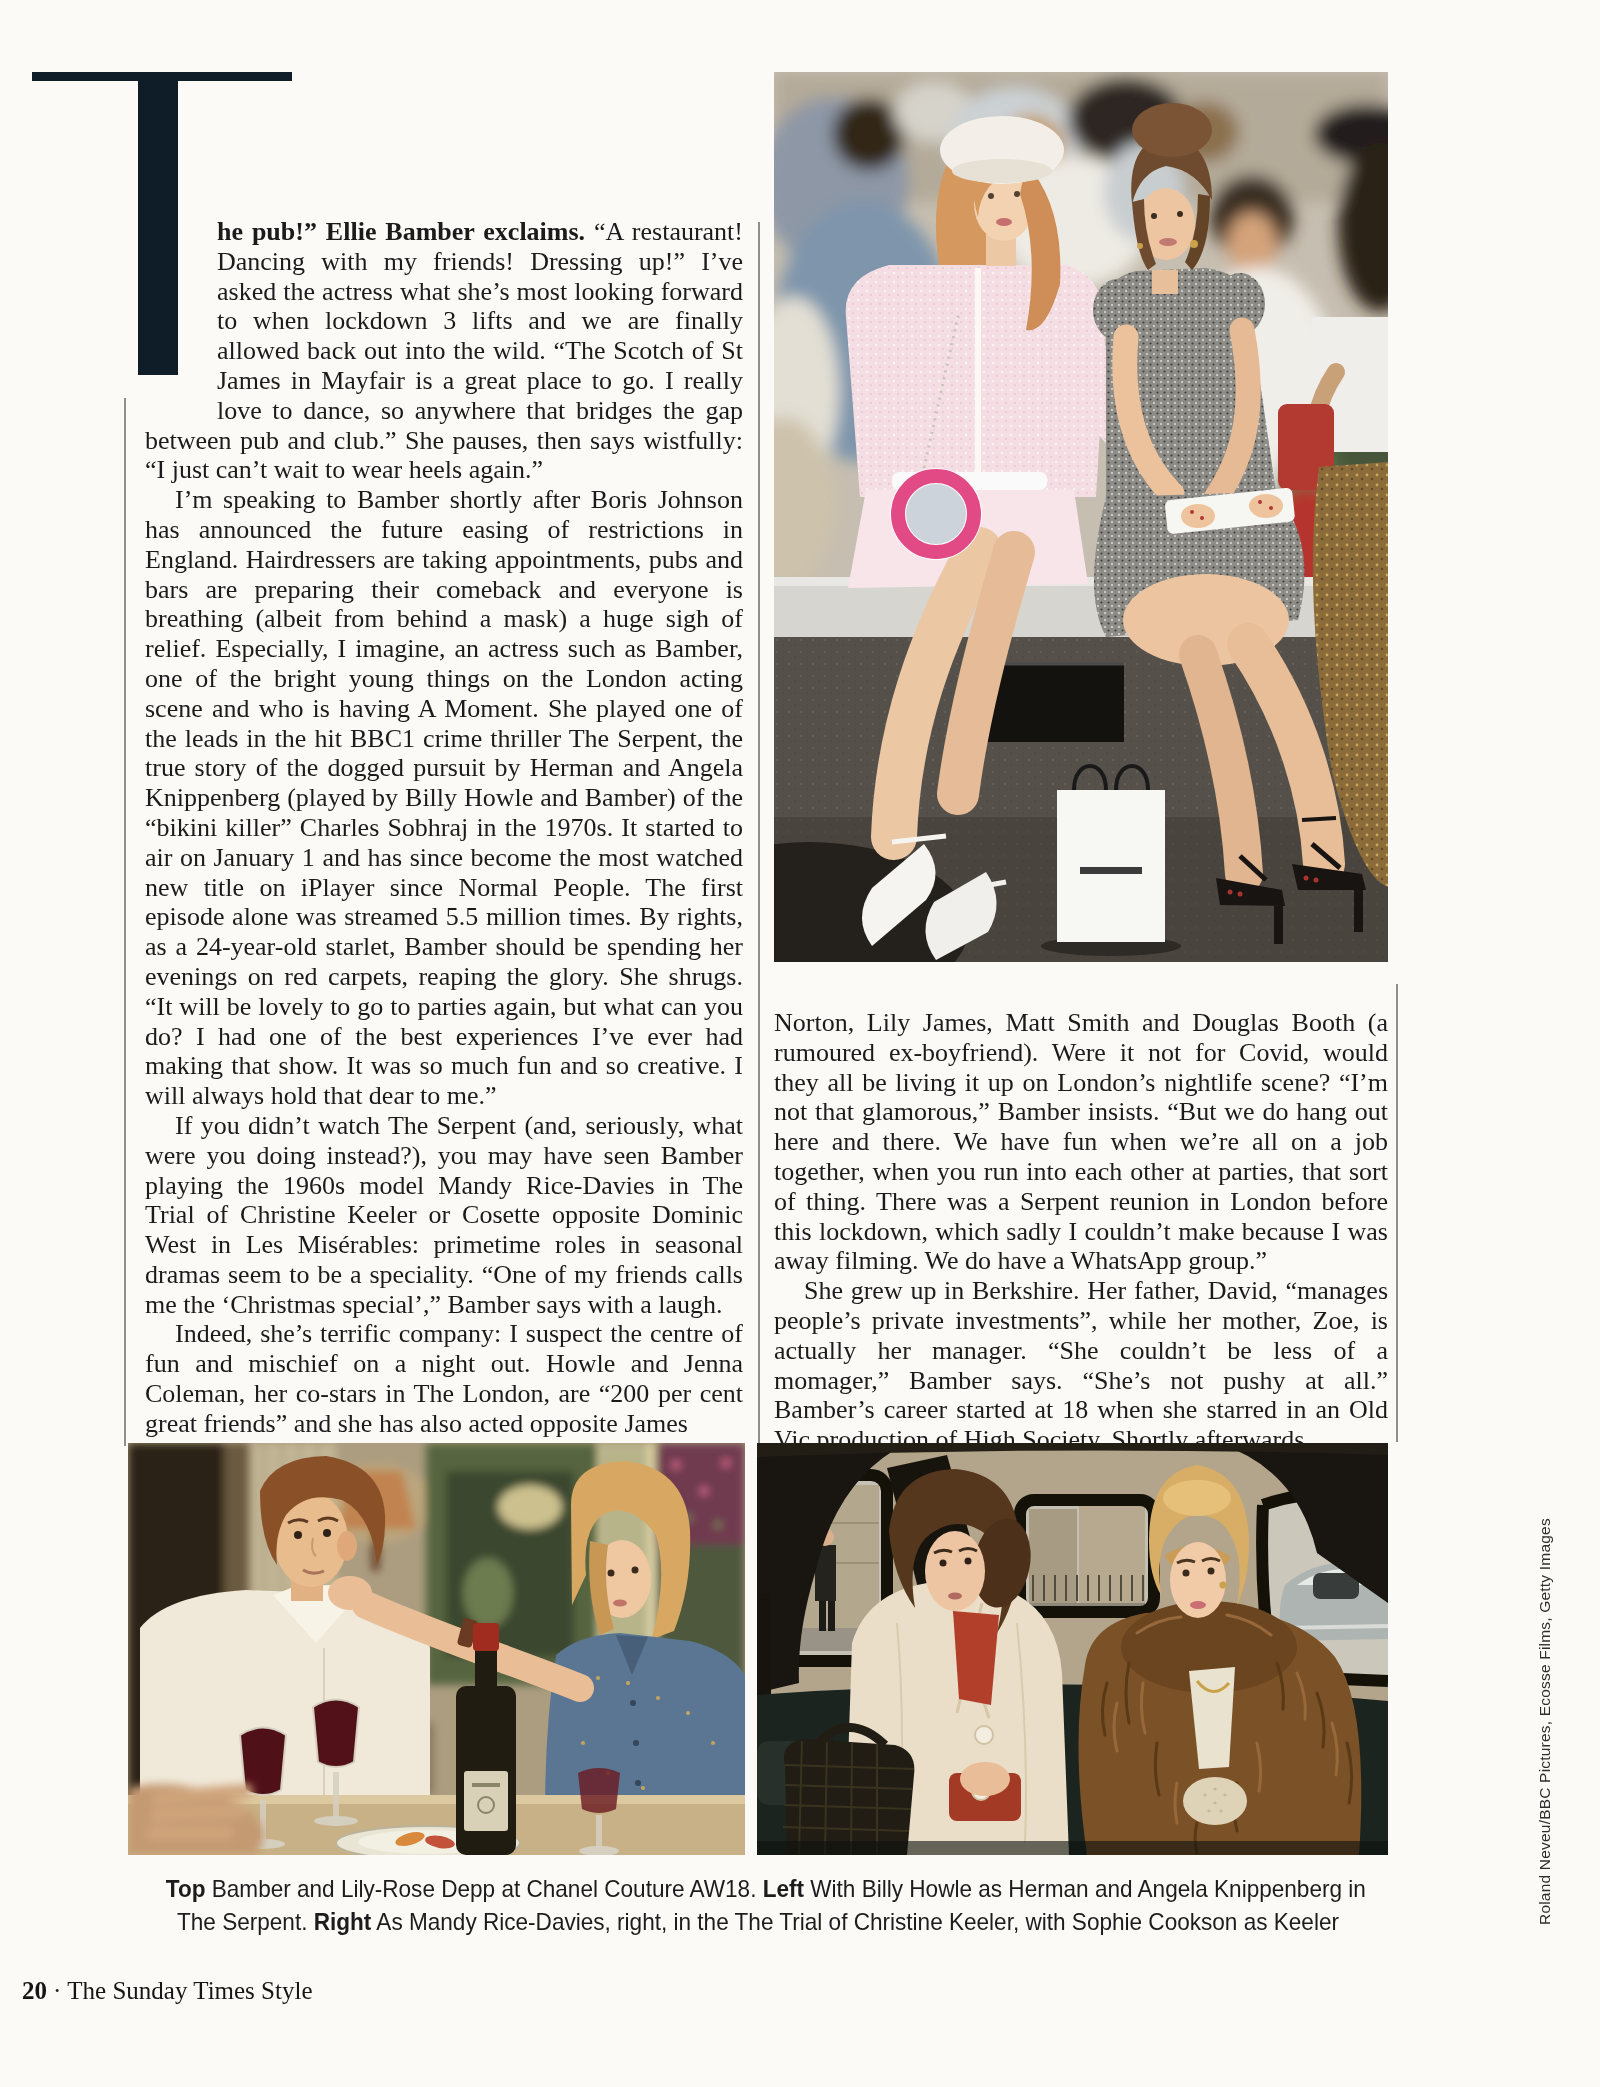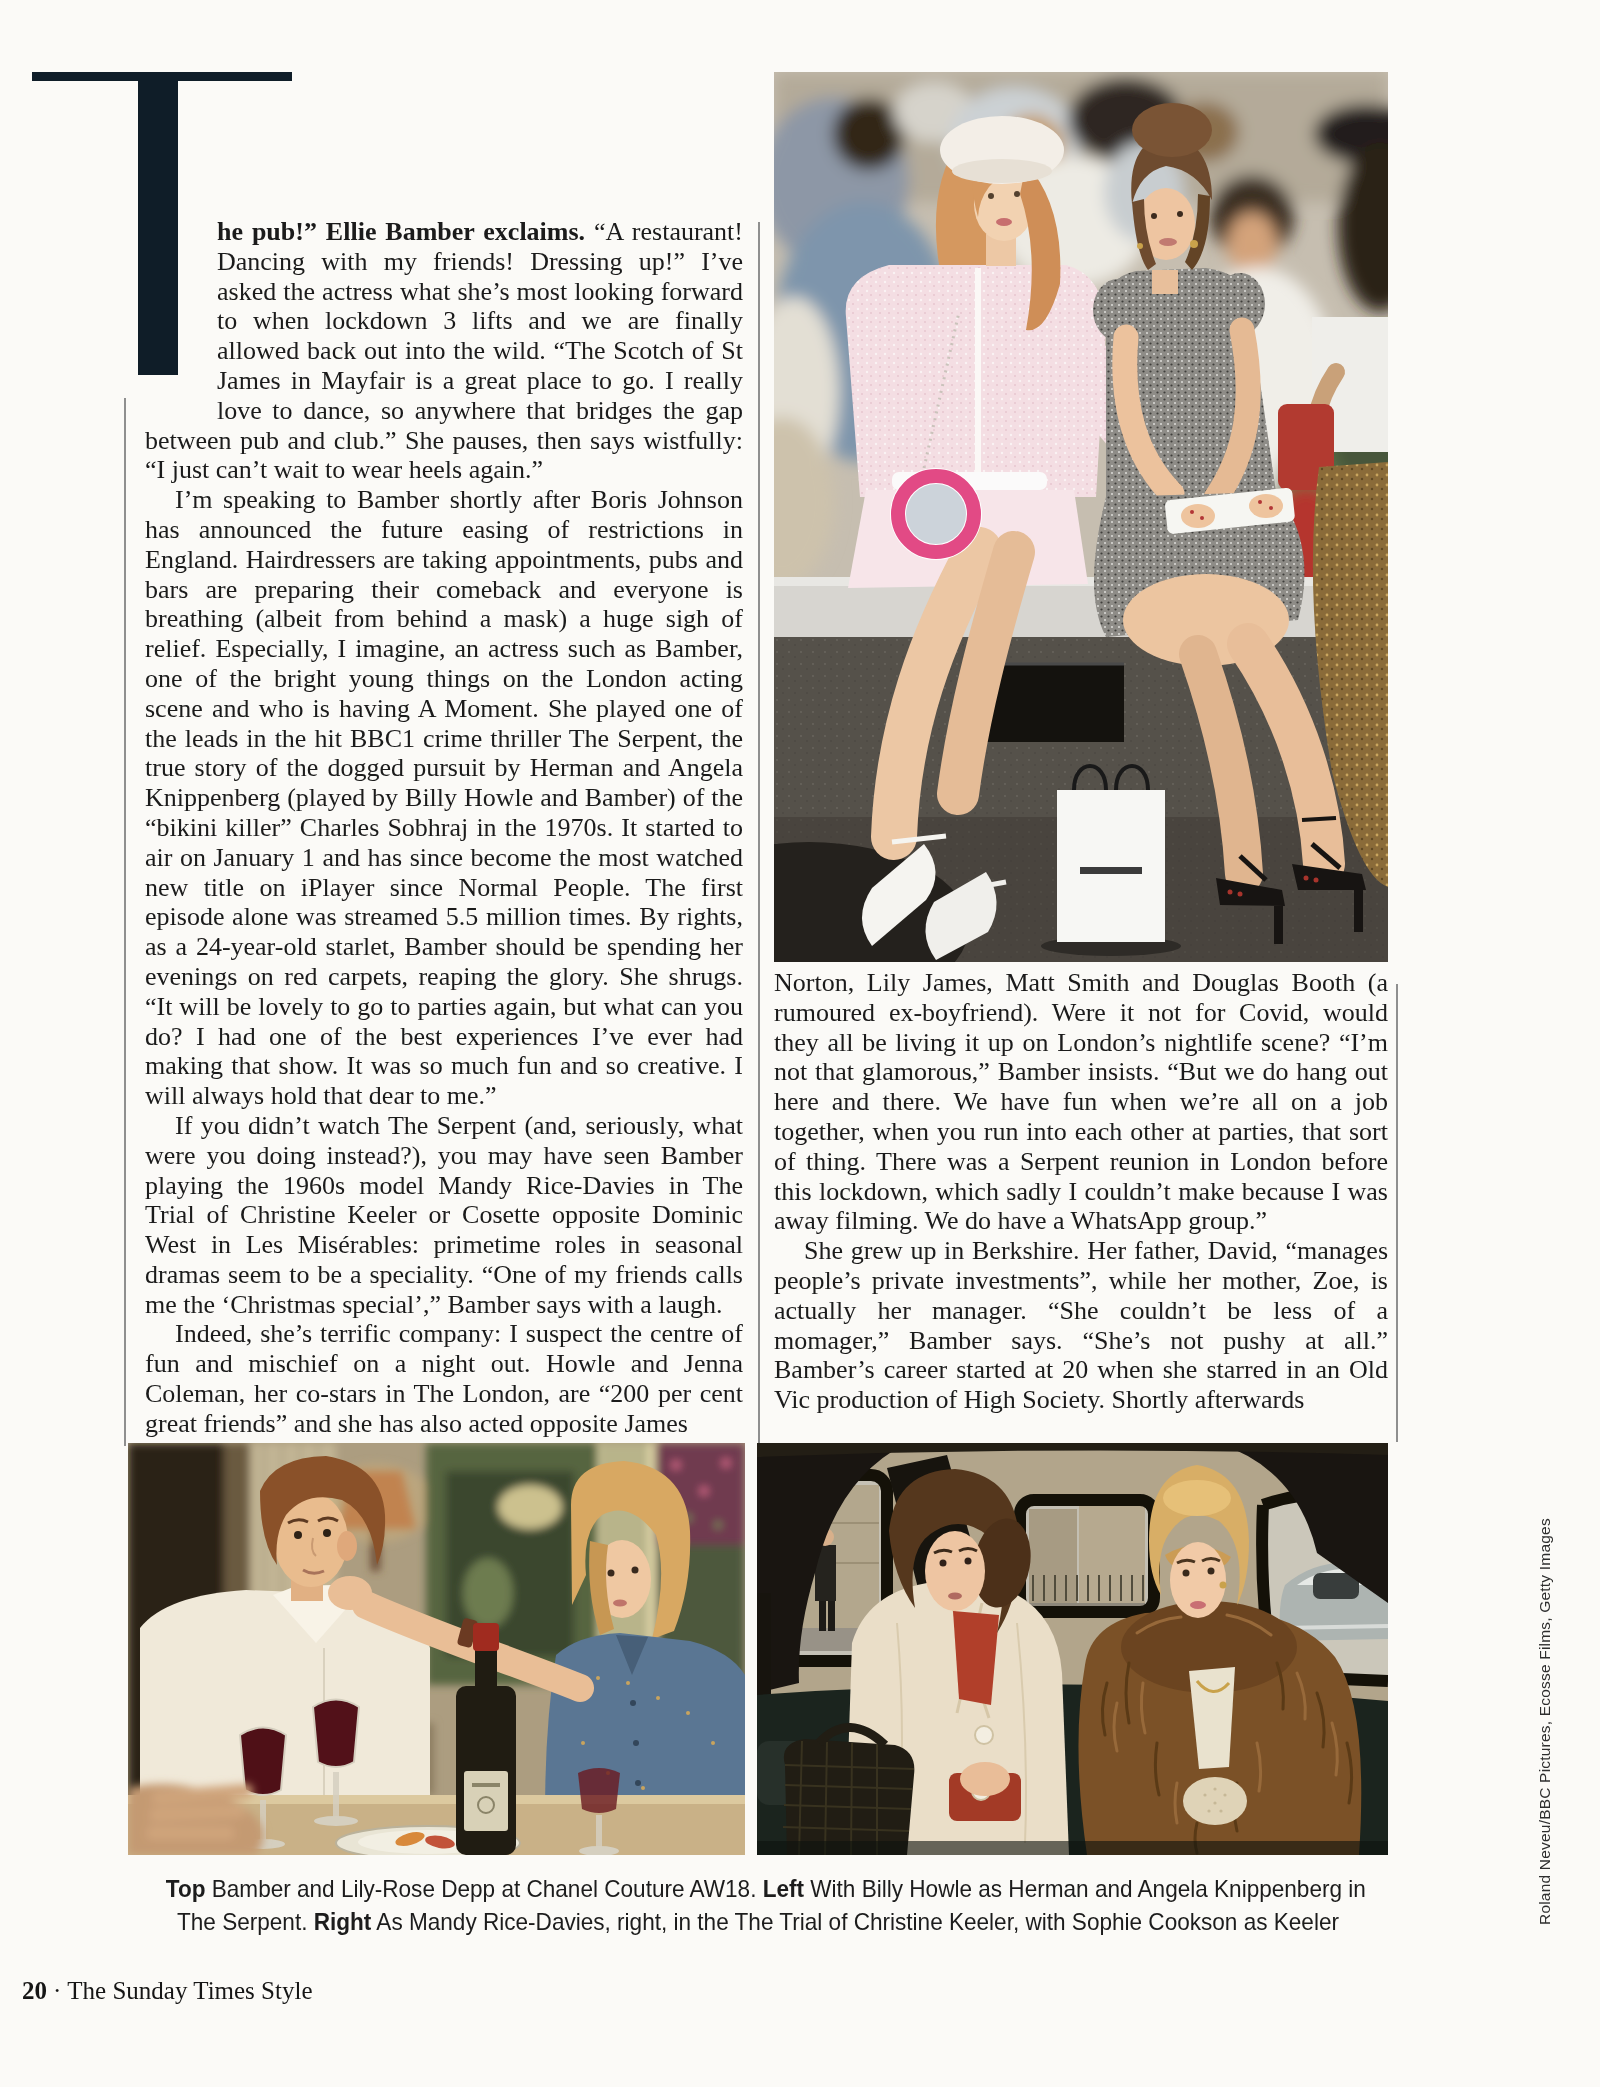--- a/index.html
+++ b/index.html
@@ -4,21 +4,21 @@
 <style>
   html,body{margin:0;padding:0;}
   body{background:#e8e8e8;}
   .page{position:relative;width:1600px;height:2087px;margin:0 auto;background:#fbfaf7;overflow:hidden;font-family:"Liberation Serif",serif;}
   
   .dc-bar{position:absolute;left:32px;top:72px;width:260px;height:9px;background:var(--drop-cap,#0f1d28);}
   .dc-stem{position:absolute;left:138px;top:72px;width:40px;height:303px;background:var(--drop-cap,#0f1d28);}
   
   .bodycol{position:absolute;font-size:26px;line-height:29.8px;color:var(--body-text,#1b1b1b);text-align:justify;}
   #left-col{left:145px;top:217px;width:598px;height:1232px;overflow:hidden;}
-  #right-col{left:774px;top:968px;width:614px;height:458px;overflow:hidden;}
+  #right-col{left:774px;top:1008px;width:614px;height:458px;overflow:hidden;}
   .para{margin:0;text-align:justify;}
   .indent{text-indent:30px;}
   .dc-float{float:left;width:72px;height:179px;}
   .bd{font-weight:bold;}
   .it{}
   
   .vrule{position:absolute;width:2px;background:var(--rule,#8f8f8f);}
   #rule-left{left:124px;top:398px;height:1048px;}
   #rule-mid{left:758px;top:222px;height:1224px;}
   #rule-right{left:1396px;top:984px;height:458px;}
@@ -54,21 +54,21 @@
 
   <div class="bodycol" id="left-col">
     <p class="para"><span class="dc-float"></span><span><span class="bd">he pub!” Ellie Bamber exclaims.</span><span> “A restaurant! Dancing with my friends! Dressing up!” I’ve asked the actress what she’s most looking forward to when lockdown 3 lifts and we are finally allowed back out into the wild. “The Scotch of St James in Mayfair is a great place to go. I really love to dance, so anywhere that bridges the gap between pub and club.” She pauses, then says wistfully: “I just can’t wait to wear heels again.”</span></span></p>
     <p class="para indent"><span>I’m speaking to Bamber shortly after Boris Johnson has announced the future easing of restrictions in England. Hairdressers are taking appointments, pubs and bars are preparing their comeback and everyone is breathing (albeit from behind a mask) a huge sigh of relief. Especially, I imagine, an actress such as Bamber, one of the bright young things on the London acting scene and who is having A Moment. She played one of the leads in the hit BBC1 crime thriller </span><span class="it">The Serpent</span><span>, the true story of the dogged pursuit by Herman and Angela Knippenberg (played by Billy Howle and Bamber) of the “bikini killer” Charles Sobhraj in the 1970s. It started to air on January 1 and has since become the most watched new title on iPlayer since </span><span class="it">Normal People</span><span>. The first episode alone was streamed 5.5 million times. By rights, as a 24-year-old starlet, Bamber should be spending her evenings on red carpets, reaping the glory. She shrugs. “It will be lovely to go to parties again, but what can you do? I had one of the best experiences I’ve ever had making that show. It was so much fun and so creative. I will always hold that dear to me.”</span></p>
     <p class="para indent"><span>If you didn’t watch </span><span class="it">The Serpent</span><span> (and, seriously, what were you doing instead?), you may have seen Bamber playing the 1960s model Mandy Rice-Davies in </span><span class="it">The Trial of Christine Keeler</span><span> or Cosette opposite Dominic West in </span><span class="it">Les Misérables</span><span>: primetime roles in seasonal dramas seem to be a speciality. “One of my friends calls me the ‘Christmas special’,” Bamber says with a laugh.</span></p>
     <p class="para indent"><span>Indeed, she’s terrific company: I suspect the centre of fun and mischief on a night out. Howle and Jenna Coleman, her co-stars in </span><span class="it">The London,</span><span> are “200 per cent great friends” and she has also acted opposite James</span></p>
   </div>
 
   <div class="bodycol" id="right-col">
     <p class="para"><span>Norton, Lily James, Matt Smith and Douglas Booth (a rumoured ex-boyfriend). Were it not for Covid, would they all be living it up on London’s nightlife scene? “I’m not that glamorous,” Bamber insists. “But we do hang out here and there. We have fun when we’re all on a job together, when you run into each other at parties, that sort of thing. There was a </span><span class="it">Serpent</span><span> reunion in London before this lockdown, which sadly I couldn’t make because I was away filming. We do have a WhatsApp group.”</span></p>
-    <p class="para indent"><span>She grew up in Berkshire. Her father, David, “manages people’s private investments”, while her mother, Zoe, is actually her manager. “She couldn’t be less of a momager,” Bamber says. “She’s not pushy at all.” Bamber’s career started at 20 when she starred in an Old Vic production of </span><span class="it">High Society</span><span>. Shortly afterwards</span></p>
+    <p class="para indent"><span>She grew up in Berkshire. Her father, David, “manages people’s private investments”, while her mother, Zoe, is actually her manager. “She couldn’t be less of a momager,” Bamber says. “She’s not pushy at all.” Bamber’s career started at 18 when she starred in an Old Vic production of </span><span class="it">High Society</span><span>. Shortly afterwards</span></p>
   </div>
 
   <div class="photo" id="photo-main" aria-label="Ellie Bamber and Lily-Rose Depp seated front row at Chanel Couture AW18">
     <svg width="614" height="890" viewBox="0 0 614 890" role="img">
       <defs>
         <filter id="blur8" x="-20%" y="-20%" width="140%" height="140%">
             <feGaussianBlur stdDeviation="8"></feGaussianBlur>
           </filter>
         <filter id="blur3" x="-20%" y="-20%" width="140%" height="140%">
             <feGaussianBlur stdDeviation="3"></feGaussianBlur>

